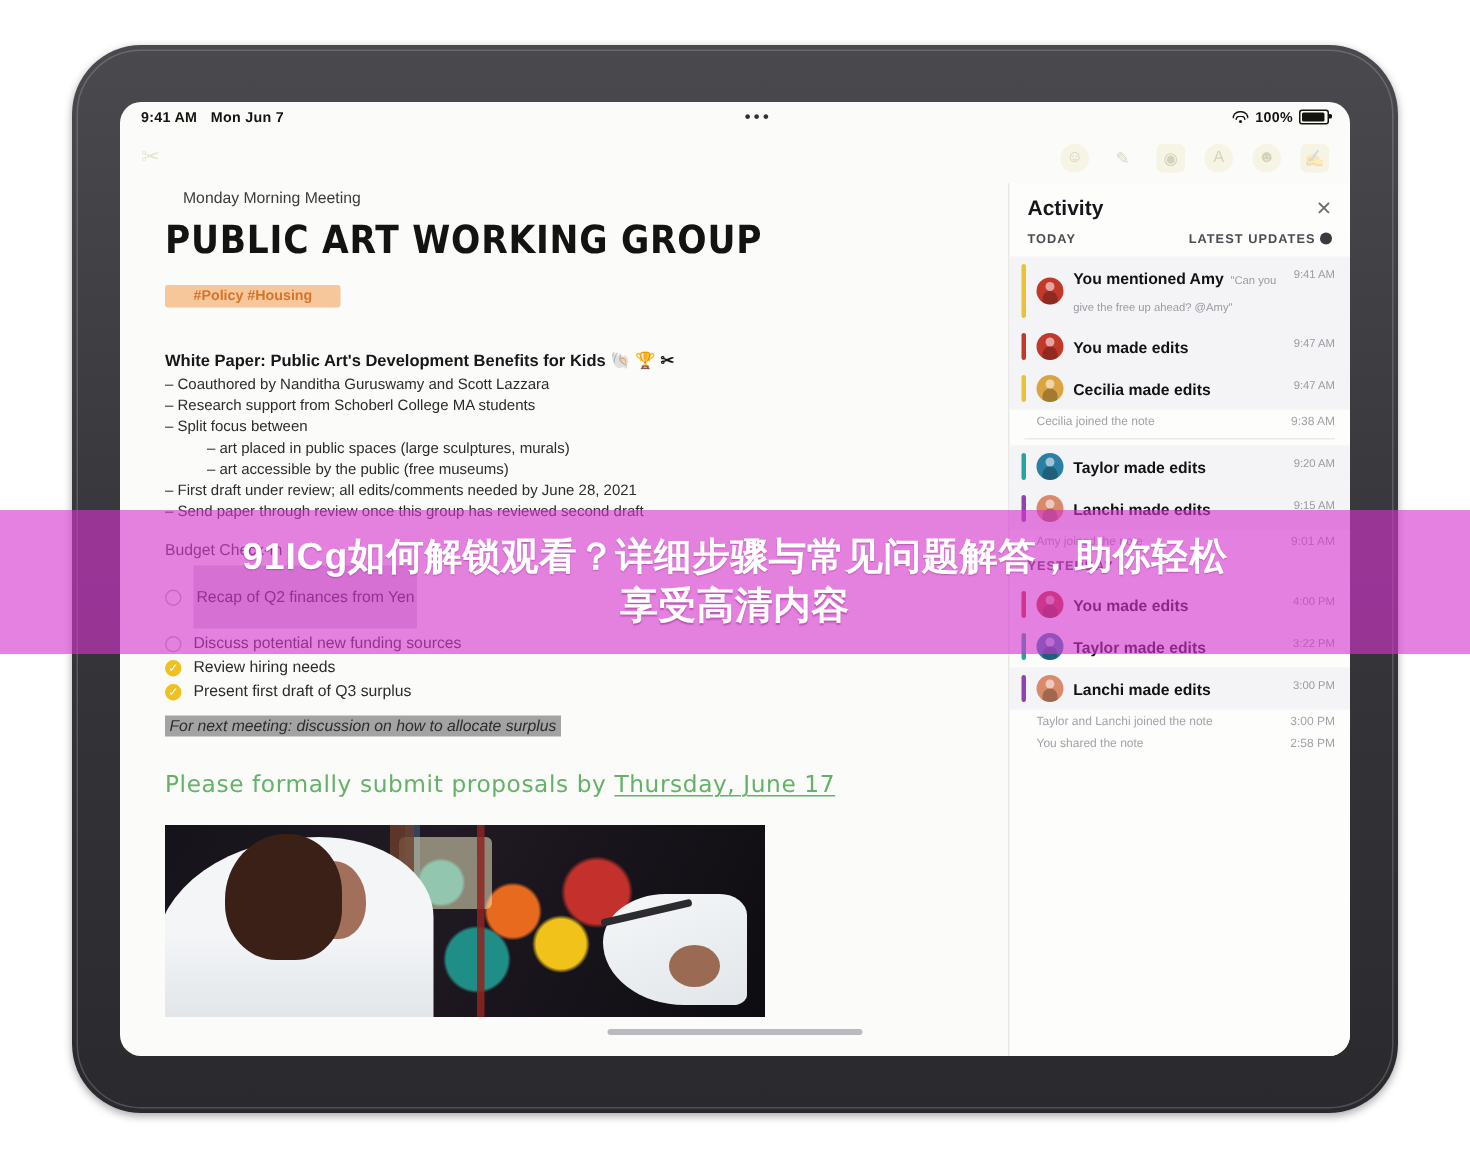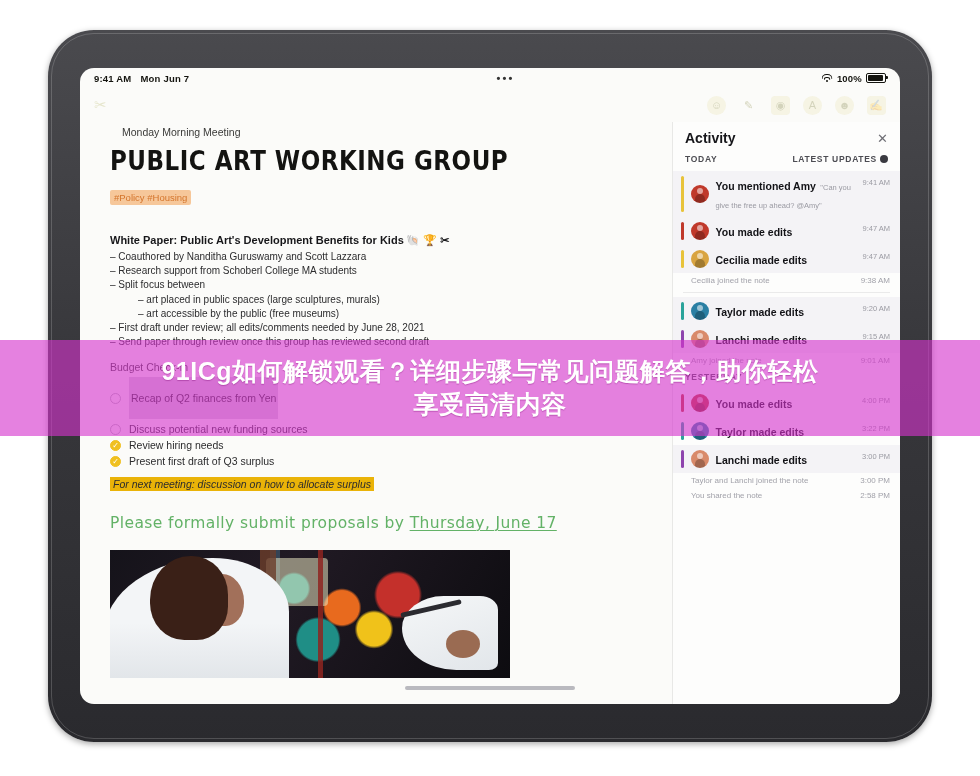--- a/index.html
+++ b/index.html
@@ -70,42 +70,42 @@
 
   .doc-sub{font-size:10.5px;color:#3a3a38;margin:4px 0 8px;padding-left:12px;}
   .doc-title{
     font-family:"DejaVu Sans", sans-serif;
     font-size:23px;font-weight:700;letter-spacing:.5px;
     color:#131311;margin:0 0 15px;
     transform:scaleY(1.12);transform-origin:left top;
   }
   .tagline{
     display:inline-block;background:#f6c79a;color:#d4752c;
-    font-size:9.5px;font-weight:400;padding:2px 4px;border-radius:2px;
+    font-size:9.5px;font-weight:700;padding:2px 19px;border-radius:2px;
     margin-bottom:13px;
   }
   .doc-h{font-size:11px;font-weight:700;color:#17171a;margin:16px 0 3px;}
   .doc-li{font-size:10px;color:#2c2c2e;line-height:1.42;}
   .doc-li.ind{padding-left:28px;}
   .sec-label{font-size:10.5px;color:#3a3a38;margin:12px 0 4px;font-weight:400;}
 
   .chk{display:flex;align-items:center;gap:8px;margin:4px 0;}
   .chk-box{
     width:11px;height:11px;border-radius:50%;border:1.3px solid #b9b9bd;
     flex:none;box-sizing:border-box;
   }
   .chk-box.done{
     background:#f0c020;border-color:#f0c020;color:#fff;
     display:flex;align-items:center;justify-content:center;font-size:8px;
   }
   .chk-txt{font-size:10.5px;color:#2c2c2e;}
   .chk-txt.hl{background:#d8d2de;padding:15px 2px;}
   .note-italic{
     font-style:italic;font-size:10.5px;color:#2c2c2e;
-    background:#eab308;display:inline-block;padding:1px 3px;margin-top:6px;
+    background:#a3a3a3;display:inline-block;padding:1px 3px;margin-top:6px;
   }
   .hand-green{
     font-family:"DejaVu Sans", sans-serif;
     color:#63b267;font-size:15.5px;margin-top:22px;letter-spacing:.4px;
   }
   .hand-green u{text-decoration-thickness:1px;text-underline-offset:2px;}
 
   
   #photo{
     margin-top:18px;width:400px;height:128px;position:relative;overflow:hidden;

